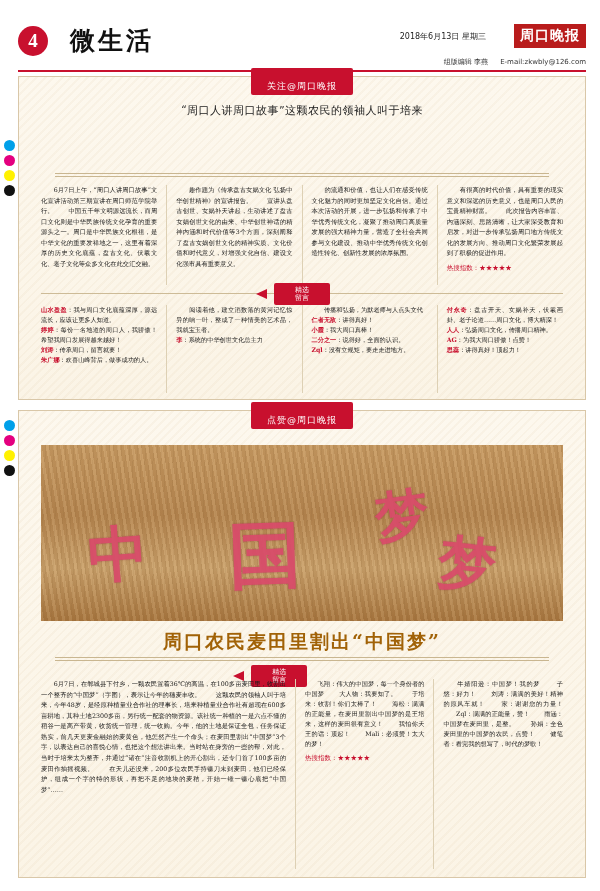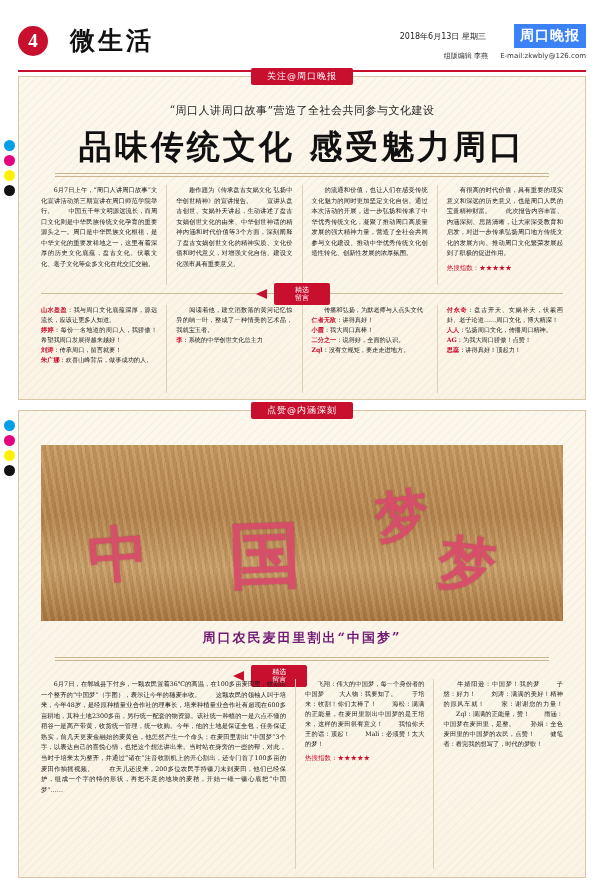--- a/index.html
+++ b/index.html
@@ -67,40 +67,40 @@
     color: #111;
     font-family: "DejaVu Serif", "Liberation Serif", serif;
   }
   .mast-right {
     position: absolute;
     right: 0; top: 0;
     text-align: right;
   }
   .paper-logo {
     display: inline-block;
-    background: #3b82f6;
+    background: #b91c1c;
     color: #fff;
     font-size: 14px;
     font-weight: bold;
     padding: 3px 6px;
     letter-spacing: 1px;
     vertical-align: middle;
     font-family: "DejaVu Serif", "Liberation Serif", serif;
   }
   .mast-date {
     display: inline-block;
     font-size: 8px;
     color: #222;
     vertical-align: middle;
     margin-right: 23px;
   }
   .mast-meta {
     font-size: 7px;
     color: #333;
-    margin-top: 3px;
+    margin-top: 9px;
     line-height: 1.5;
   }
   .mast-meta span { margin-left: 10px; }
 
   .mast-rule {
     position: absolute;
     left: 18px; right: 14px;
     top: 70px;
     height: 2px;
     background: #c8102e;
@@ -126,21 +126,21 @@
   }
 
   .banner-tag {
     position: absolute;
     left: 50%;
     transform: translateX(-50%);
     top: -9px;
     background: #c8102e;
     color: #fff;
     font-size: 9px;
-    padding: 2px 16px 2px 16px;
+    padding: 12px 16px 2px 16px;
     letter-spacing: 1px;
     border-radius: 2px;
     white-space: nowrap;
   }
 
   .headline-1 {
     position: absolute;
     top: 26px;
     left: 0; right: 0;
     text-align: center;
@@ -273,23 +273,23 @@
   .g1 { left: 9%;  top: 40%; font-size: 60px; transform: rotate(-4deg); }
   .g2 { left: 36%; top: 36%; font-size: 72px; transform: rotate(-2deg); }
   .g3 { left: 64%; top: 20%; font-size: 54px; transform: rotate(-8deg); }
   .g4 { left: 76%; top: 46%; font-size: 58px; transform: rotate(6deg); }
 
   .photo-caption {
     position: absolute;
     left: 0; right: 0;
     top: 218px;
     text-align: center;
-    font-size: 13px;
-    font-weight: bold;
-    color: #701a75;
+    font-size: 19px;
+    font-weight: bold;
+    color: #a16207;
     letter-spacing: 2px;
     font-family: "DejaVu Serif", "Liberation Serif", serif;
   }
   .cap-rule {
     position: absolute;
     left: 36px; right: 36px;
     top: 246px;
     height: 1px;
     background: #c9b690;
   }
@@ -332,22 +332,21 @@
       </div>
     </div>
   </div>
   <div class="mast-rule"></div>
 
   <div class="block block-1">
     <div class="blk-bg-texture"></div>
 
     <div class="banner-tag">关注@周口晚报</div>
 
-    <div class="headline-1">“周口人讲周口故事”营造了全社会共同参与文化建设</div>
-    <div class="headline-main">品味传统文化 感受魅力周口</div>
+    <div class="headline-1">“周口人讲周口故事”这颗农民的领袖人叫于培来</div>
     <div class="hl-rule"></div>
     <div class="hl-rule2"></div>
 
     <div class="cols cols-top">
       <div class="col">　　6月7日上午，“周口人讲周口故事”文化宣讲活动第三期宣讲在周口师范学院举行。
 　　中国五千年文明源远流长，而周口文化则是中华民族传统文化孕育的重要源头之一。周口是中华民族文化根祖，是中华文化的重要发祥地之一，这里有着深厚的历史文化底蕴，盘古文化、伏羲文化、老子文化等众多文化在此交汇交融。</div>
       <div class="col-sep"></div>
       <div class="col">　　趣作题为《传承盘古女娲文化 弘扬中华创世精神》的宣讲报告。
 　　宣讲从盘古创世、女娲补天讲起，生动讲述了盘古女娲创世文化的由来、中华创世神话的精神内涵和时代价值等3个方面，深刻阐释了盘古女娲创世文化的精神实质、文化价值和时代意义，对增强文化自信、建设文化强市具有重要意义。</div>
       <div class="col-sep"></div>
@@ -391,21 +390,21 @@
         <div><span class="msg-name">人人</span><span>：弘扬周口文化，传播周口精神。</span></div>
         <div><span class="msg-name">AG</span><span>：为我大周口骄傲！点赞！</span></div>
         <div><span class="msg-name">思蕊</span><span>：讲得真好！顶起力！</span></div>
       </div>
     </div>
   </div>
 
   <div class="block block-2">
     <div class="blk-bg-texture"></div>
 
-    <div class="banner-tag">点赞@内涵深刻</div>
+    <div class="banner-tag">点赞@周口晚报</div>
 
     <div class="photo">
       <div class="field-stripe"></div>
       <div class="glyph g1">中</div>
       <div class="glyph g2">国</div>
       <div class="glyph g3">梦</div>
       <div class="glyph g4">梦</div>
     </div>
 
     <div class="photo-caption">周口农民麦田里割出“中国梦”</div>

